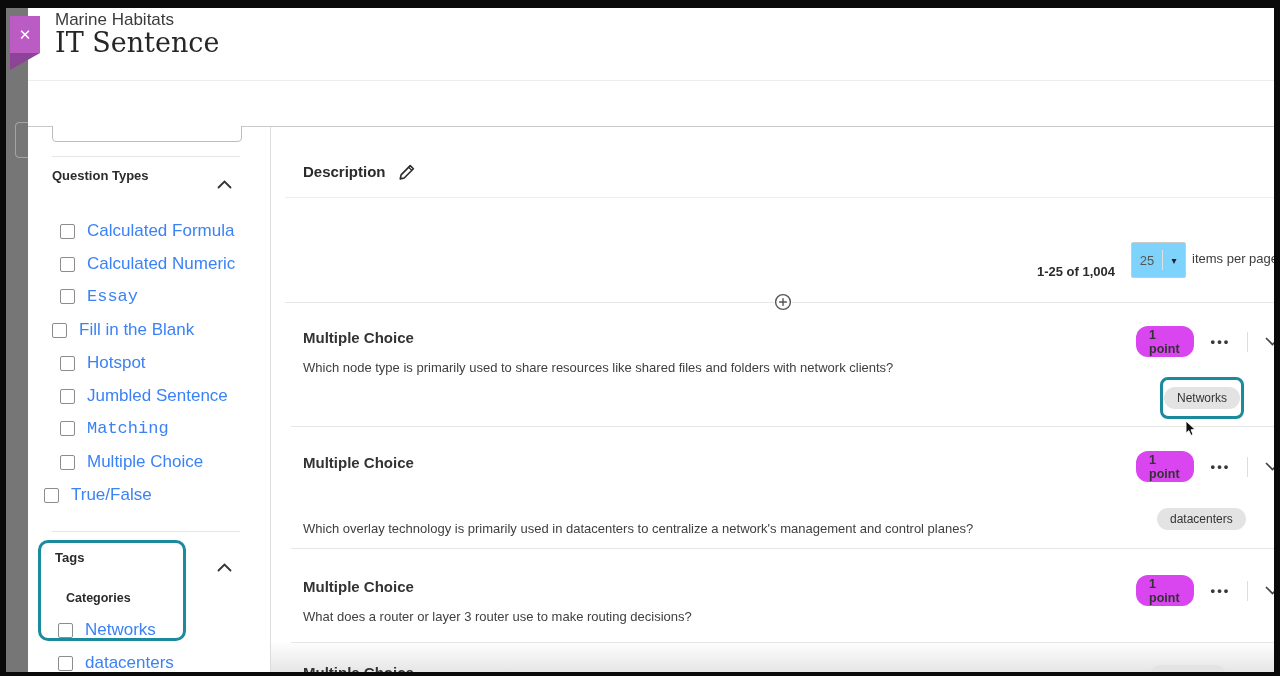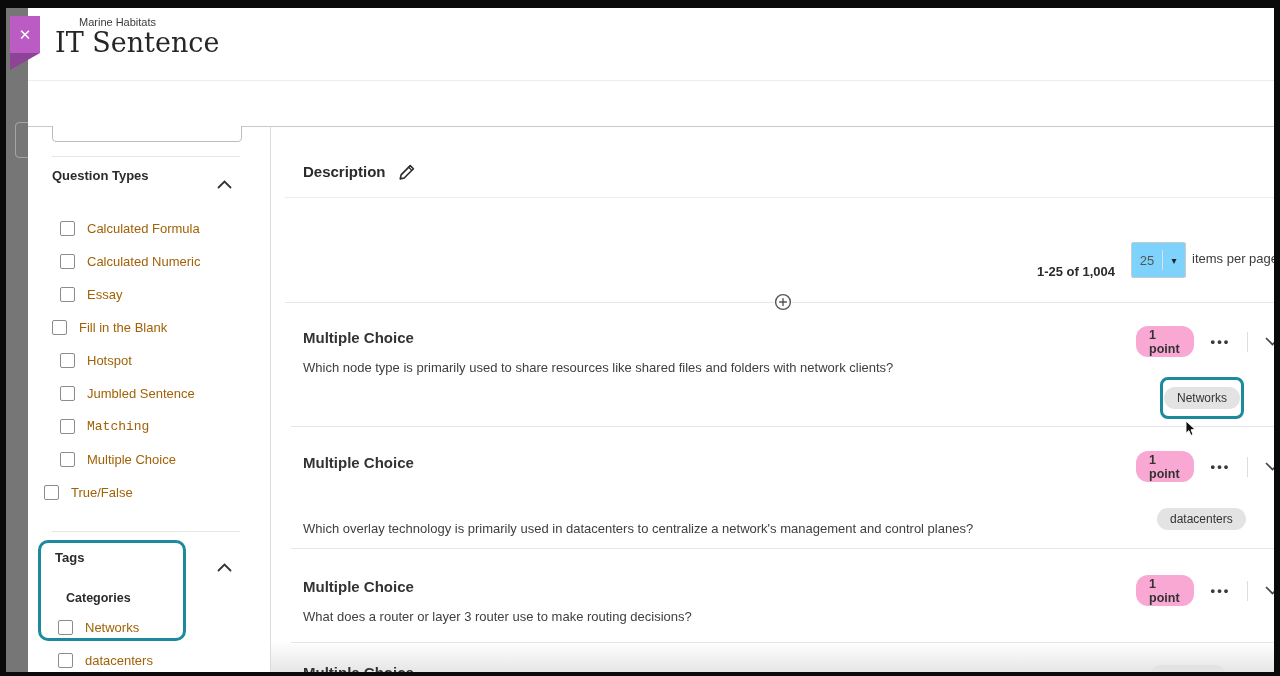--- a/index.html
+++ b/index.html
@@ -14,53 +14,53 @@
   .bar.top{left:0;top:0;width:1280px;height:8px;}
   .bar.bottom{left:0;top:672px;width:1280px;height:4px;}
   .bar.left{left:0;top:0;width:6px;height:676px;}
   .bar.right{left:1274px;top:0;width:6px;height:676px;}
   
   .close-btn{left:10px;top:16px;width:30px;height:37px;background:#bb5bc4;color:#fff;
              display:flex;align-items:center;justify-content:center;font-size:15px;cursor:pointer;}
   .close-fold{left:10px;top:53px;width:30px;height:17px;background:#8d4396;
               clip-path:polygon(0 0,100% 0,0 100%);}
   
-  .breadcrumb{left:55px;top:16px;font-size:11px;color:#3b3b3b;margin-left:24px;}
+  .breadcrumb{left:55px;top:10px;font-size:17px;color:#3b3b3b;}
   .page-title{left:55px;top:27px;font-size:27px;color:#262626;font-family:"DejaVu Serif","Liberation Serif",serif;}
   .hdr-div1{left:28px;top:80px;width:1246px;height:1px;background:#ededed;}
   .hdr-div2{left:28px;top:126px;width:1246px;height:1px;background:#c9c9c9;}
   .filter-btn{left:52px;top:92px;height:27px;background:#262626;border-radius:3px;color:#fff;
               display:flex;align-items:center;gap:7px;padding:0 12px;font-size:13px;cursor:pointer;}
   .results{left:145px;top:96px;font-size:15px;font-weight:bold;color:#2b2b2b;}
   
   .side-input{left:52px;top:112px;width:188px;height:28px;border:1px solid #bdbdbd;border-radius:4px;background:#fff;}
   .cover{left:29px;top:85px;width:240px;height:41px;background:#fff;}
   .side-div{left:52px;top:156px;width:188px;height:1px;background:#e6e6e6;}
   .side-head{font-size:13px;font-weight:bold;color:#2b2b2b;}
   .cbx-row{display:flex;align-items:center;gap:12px;}
   .cbx{width:13px;height:13px;border:1.5px solid #8c8c8c;border-radius:2px;background:#fff;flex:0 0 auto;}
-  .cbx-label{font-size:13px;color:#a16207;}
+  .cbx-label{font-size:17px;color:#3b82f6;}
   .side-div2{left:52px;top:531px;width:188px;height:1px;background:#e6e6e6;}
   .tags-box{left:38px;top:540px;width:142px;height:95px;border:3px solid #1b8a9c;border-radius:10px;background:transparent;}
   .vert-div{left:270px;top:127px;width:1px;height:545px;background:#dcdcdc;}
   
   .desc-head{left:303px;top:163px;font-size:15px;font-weight:bold;color:#2b2b2b;display:flex;align-items:center;gap:13px;}
   .main-div1{left:285px;top:197px;width:989px;height:1px;background:#ededed;}
   .pag-range{left:1020px;top:251px;width:95px;text-align:right;font-size:13px;font-weight:bold;color:#2b2b2b;margin-top:13px;}
   .pag-select{left:1131px;top:242px;width:53px;height:34px;border:1px solid #ccc;border-radius:2px;background:#7dd3fc;
               display:flex;align-items:center;cursor:pointer;}
   .pag-select .val{width:30px;text-align:center;font-size:13px;color:#555;}
   .pag-select .sep{width:1px;height:20px;background:#e0e0e0;}
   .pag-select .caret{flex:1;text-align:center;font-size:10px;color:#222;}
   .pag-label{left:1192px;top:251px;font-size:13px;color:#3b3b3b;}
   .add-div{left:285px;top:302px;width:989px;height:1px;background:#e6e6e6;}
   .add-btn{left:774px;top:293px;width:18px;height:18px;background:#fff;cursor:pointer;}
   .q-title{font-size:15px;font-weight:bold;color:#333;}
   .q-text{font-size:13px;color:#404040;}
-  .pill{background:#f9a8d4;border-radius:12px;font-size:12.5px;font-weight:bold;color:#333;
+  .pill{background:#d946ef;border-radius:12px;font-size:12.5px;font-weight:bold;color:#333;
         height:31px;display:inline-flex;align-items:center;padding:0 13px;}
   .tagpill{background:#e3e3e3;border-radius:11px;font-size:12px;font-weight:normal;color:#333;
            height:22px;display:inline-flex;align-items:center;padding:0 13px;}
   .dots{font-size:13px;font-weight:bold;color:#3a3a3a;letter-spacing:2px;cursor:pointer;}
   .vline{width:1px;height:20px;background:#ddd;}
   .row-div{height:1px;background:#e6e6e6;left:291px;width:983px;}
   .tag-hl{left:1160px;top:377px;width:78px;height:36px;border:3px solid #1b8a9c;border-radius:8px;
           display:flex;align-items:center;justify-content:center;background:#fff;}
   .grad{left:271px;top:643px;width:1003px;height:29px;background:linear-gradient(#fdfdfd,#e6e6e6);}
   .cluster{display:flex;align-items:center;}
@@ -113,21 +113,21 @@
   </div>
 
   <div class="abs cbx-row" style="left:60px;top:221px;">
     <span class="cbx"></span>
     <span class="cbx-label">Calculated Formula</span>
   </div>
   <div class="abs cbx-row" style="left:60px;top:254px;">
     <span class="cbx"></span>
     <span class="cbx-label">Calculated Numeric</span>
   </div>
-  <div class="abs cbx-row" style="left:60px;top:287px;">
+  <div class="abs cbx-row" style="left:60px;top:287px;font-family:Liberation Mono, monospace;">
     <span class="cbx"></span>
     <span class="cbx-label">Essay</span>
   </div>
   <div class="abs cbx-row" style="left:52px;top:320px;">
     <span class="cbx"></span>
     <span class="cbx-label">Fill in the Blank</span>
   </div>
   <div class="abs cbx-row" style="left:60px;top:353px;">
     <span class="cbx"></span>
     <span class="cbx-label">Hotspot</span>

